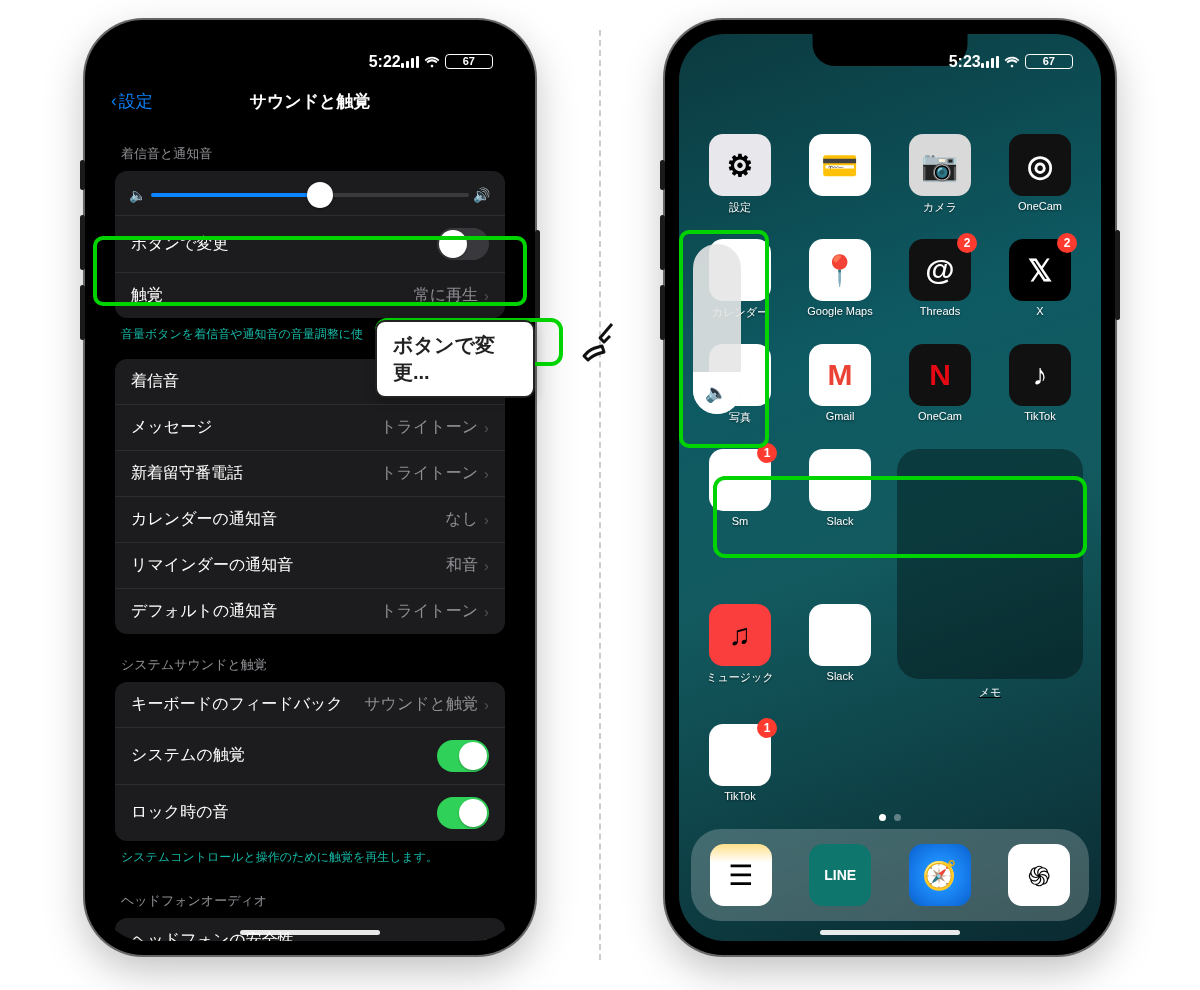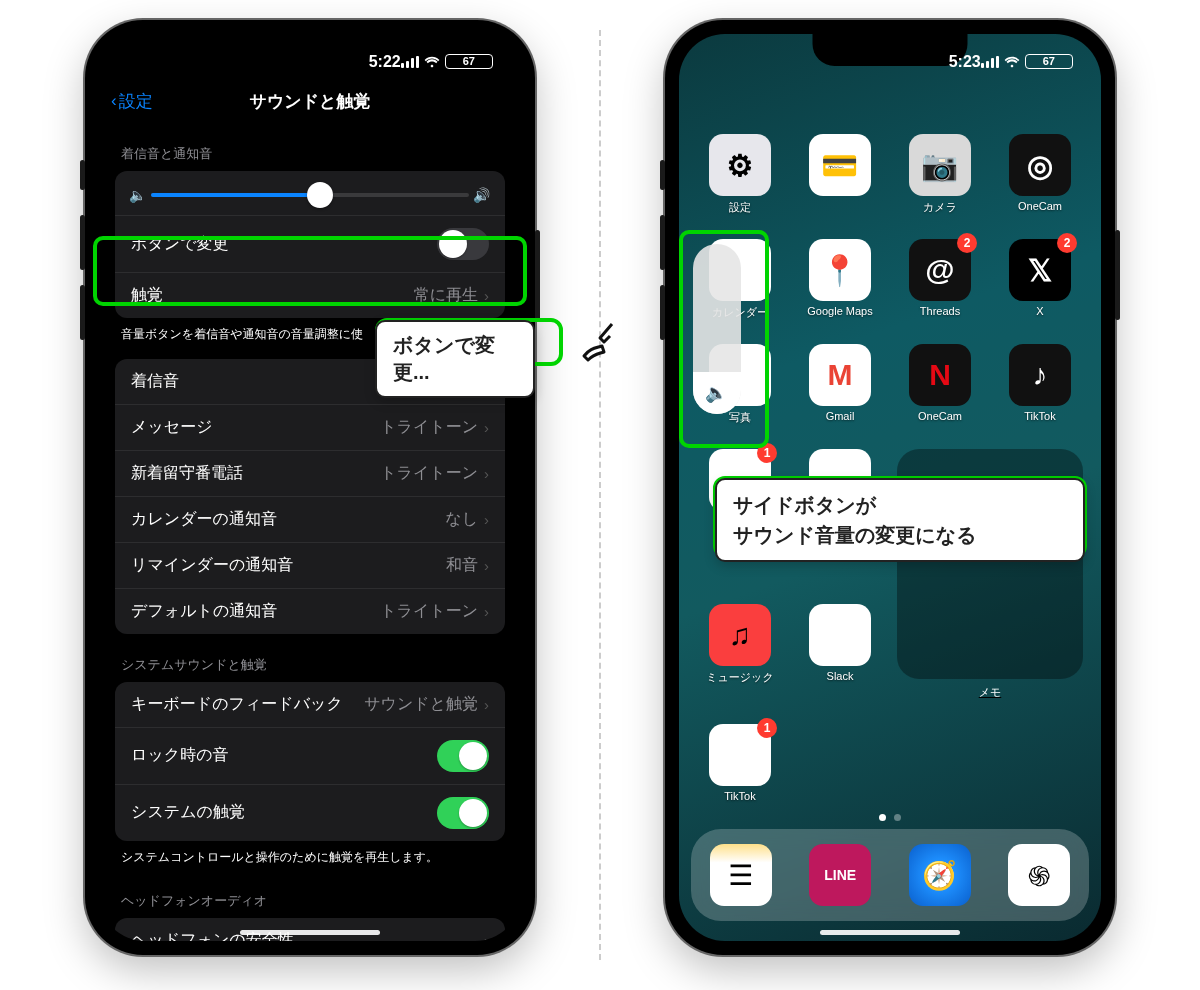--- a/index.html
+++ b/index.html
@@ -80,21 +80,21 @@
     position:relative; height:44px; color:#fff; font-size:17px; font-weight:600;
   }
   .nav .back {
     position:absolute; left:12px; color:#0a84ff; font-weight:400; display:flex; align-items:center; gap:2px; font-size:17px;
   }
   .content { padding: 0; color:#fff; }
   .group-header {
     color:#8e8e93; font-size:13px; padding:22px 22px 8px; text-transform:none;
   }
   .group-footer {
-    color:#ffffff; font-size:12px; padding:8px 22px 4px; line-height:1.4;
+    color:#14b8a6; font-size:12px; padding:8px 22px 4px; line-height:1.4;
   }
   .group {
     margin: 0 16px; background:#1c1c1e; border-radius:12px; overflow:hidden;
   }
   .row {
     display:flex; align-items:center; justify-content:space-between;
     padding: 12px 16px; min-height:44px; font-size:16px;
     border-top:1px solid rgba(255,255,255,.08);
   }
   .row:first-child { border-top:none; }
@@ -306,27 +306,27 @@
       <div class="group-header">システムサウンドと触覚</div>
       <div class="group">
         <div class="row">
           <span>キーボードのフィードバック</span>
           <span class="val">
               <span>サウンドと触覚</span>
               <span class="chev">›</span>
             </span>
         </div>
         <div class="row">
-          <span>ロック時の音</span>
+          <span>システムの触覚</span>
           <span class="ios-toggle on">
               <span class="knob"></span>
             </span>
         </div>
         <div class="row">
-          <span>システムの触覚</span>
+          <span>ロック時の音</span>
           <span class="ios-toggle on">
               <span class="knob"></span>
             </span>
         </div>
       </div>
       <div class="group-footer">システムコントロールと操作のために触覚を再生します。</div>
 
       <div class="group-header">ヘッドフォンオーディオ</div>
       <div class="group" style="margin-bottom:20px">
         <div class="row">
@@ -470,28 +470,24 @@
 
     <div class="page-dots">
         <i class="active"></i>
         <i></i>
       </div>
 
     <div class="dock">
       <div class="ic" style="background:linear-gradient(#ffe08a,#fff 30%)">
           <span>☰</span>
         </div>
-      <div class="ic" style="background:#be185d;color:#fff;font-size:14px;font-weight:800">LINE</div>
+      <div class="ic" style="background:#0f766e;color:#fff;font-size:14px;font-weight:800">LINE</div>
       <div class="ic" style="background:radial-gradient(circle,#fff 30%,#1e90ff 32%,#0a5fcc 100%)">🧭</div>
       <div class="ic">֍</div>
     </div>
 
     <div class="home-indicator"></div>
   </div>
 
   <div class="green-box" style="left:14px; top:210px; width:90px; height:218px"></div>
 
-  <div class="callout" style="left:50px; top:458px; border-color:#222; width:370px; line-height:1.5">
-    <div>サイドボタンが</div>
-    <div>サウンド音量の変更になる</div>
-  </div>
   <div class="green-box" style="left:48px; top:456px; width:374px; height:82px; border-radius:12px; z-index:35"></div>
 </div>
 
 </body></html>

